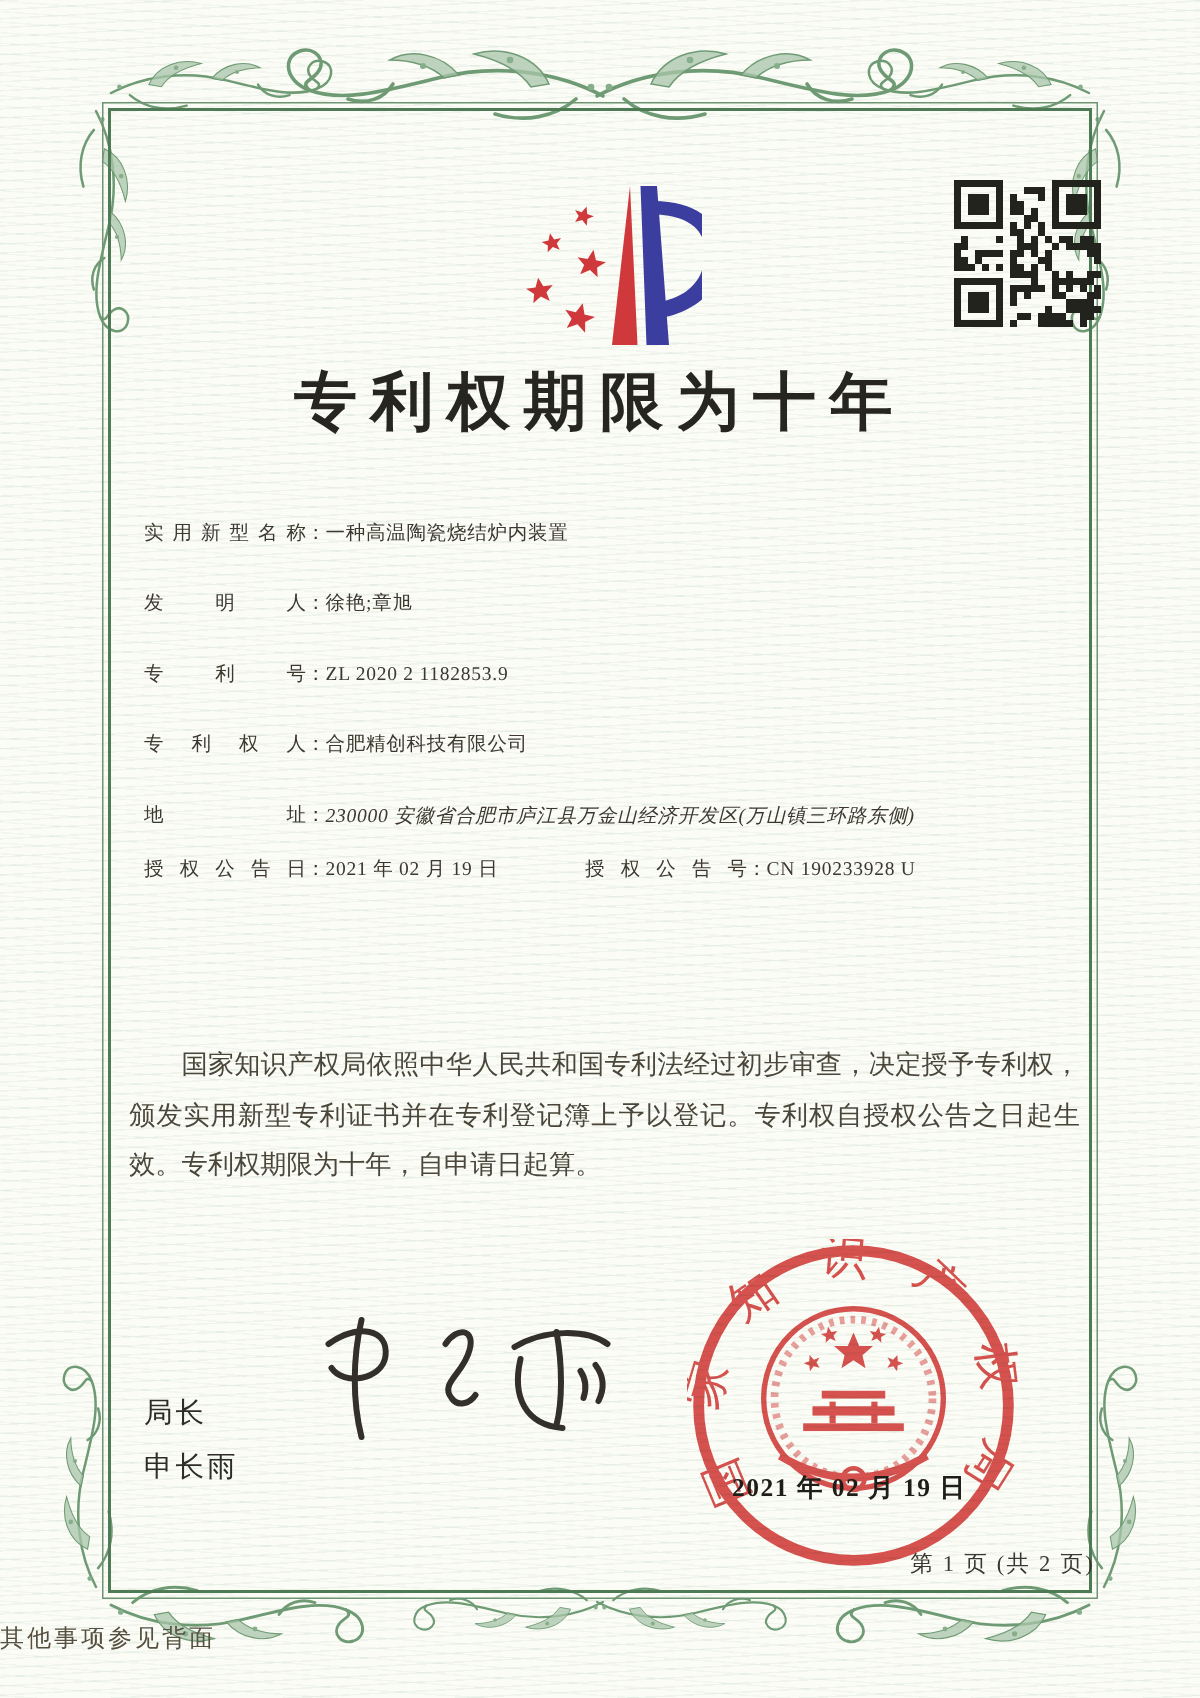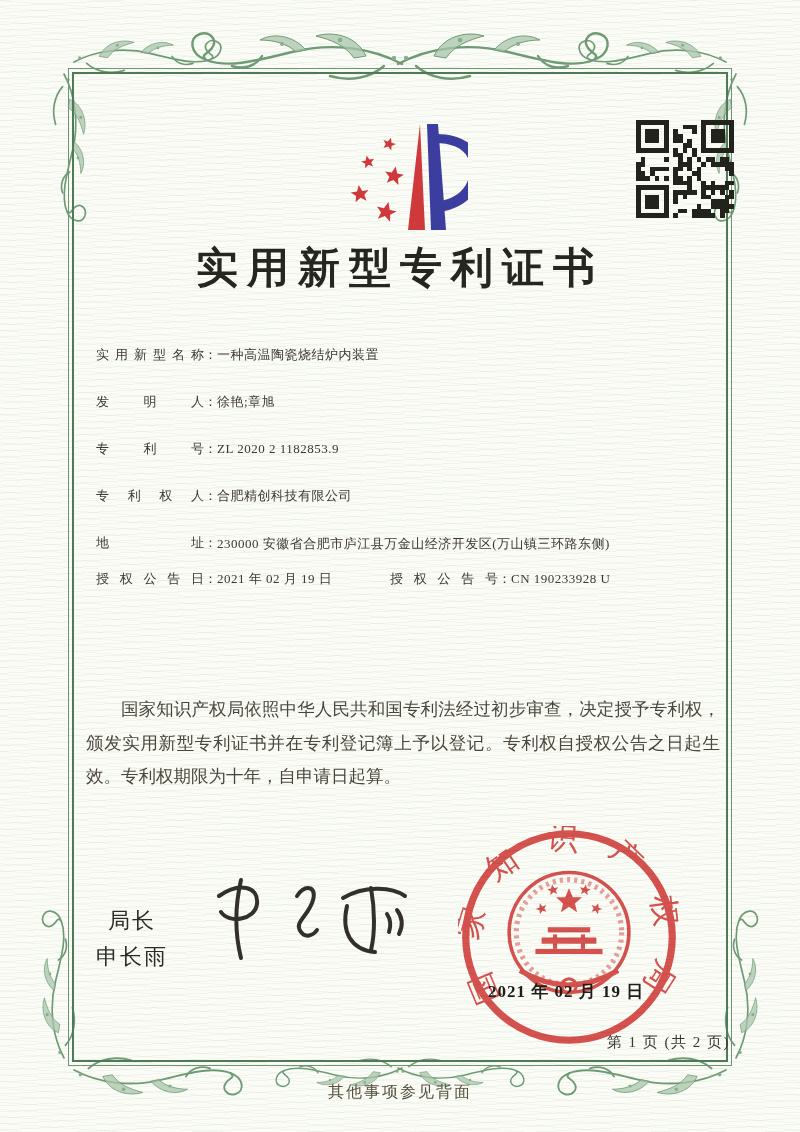--- a/index.html
+++ b/index.html
@@ -19,34 +19,34 @@
   .qr{position:absolute;left:636px;top:120px;width:98px;height:98px;}
   .qr svg{width:98px;height:98px;fill:#23231d;}
   .title{position:absolute;left:0;top:240px;width:100%;text-align:center;font-size:42px;font-weight:600;
          letter-spacing:9px;color:#26251f;}
   .fields{position:absolute;left:96px;top:342px;width:616px;font-size:13px;}
   .frow{line-height:26px;margin-bottom:21px;white-space:nowrap;}
   .frow.wrap{white-space:normal;margin-bottom:8px;}
   .flabel{display:inline-block;width:108px;text-align:justify;text-align-last:justify;vertical-align:top;}
   .fcolon{display:inline-block;vertical-align:top;}
   .fvalue{display:inline-block;vertical-align:top;letter-spacing:0.5px;}
-  .fvalue.addr{width:482px;line-height:28px;}
+  .fvalue.addr{width:482px;line-height:28px;font-style:italic;}
   .gpair1{display:inline-block;width:294px;}
   .paras{position:absolute;left:86px;top:693px;width:634px;font-size:17.5px;line-height:33.5px;
          color:#4a463a;text-align:justify;}
   .paras p{margin:0;text-indent:2em;}
-  .director{position:absolute;left:96px;top:903px;font-family:"Liberation Sans","DejaVu Sans",sans-serif;
-            font-size:22px;line-height:36px;color:#2e2c26;letter-spacing:2px;text-align:center;}
+  .director{position:absolute;left:96px;top:925px;font-family:"Liberation Sans","DejaVu Sans",sans-serif;
+            font-size:19px;line-height:36px;color:#2e2c26;letter-spacing:2px;}
   .signature{position:absolute;left:205px;top:862px;}
   .seal{position:absolute;left:458px;top:826px;width:222px;height:222px;opacity:0.9;mix-blend-mode:multiply;}
   .seal-date{position:absolute;left:488px;top:980px;width:180px;font-size:17px;font-weight:bold;
              color:#1f1d18;letter-spacing:1px;z-index:5;}
   .page-info{position:absolute;left:68px;top:1033px;width:662px;text-align:right;font-size:15px;
              letter-spacing:1.5px;color:#3a382f;}
-  .back-note{position:absolute;left:0;top:1082px;width:100%;text-align:center;font-size:16px;
+  .back-note{position:absolute;left:0;top:1082px;width:100%;font-size:16px;
              letter-spacing:2px;color:#55503f;}
   .ornaments{position:absolute;left:0;top:0;width:800px;height:1132px;pointer-events:none;}
   .st{stroke:#6f9b74;stroke-width:2.4;fill:none;stroke-linecap:round;}
   .lf{fill:#a9c6ab;fill-opacity:0.75;stroke:#6f9b74;stroke-width:1;}
   .dt{fill:#86ae8a;}
   .seal-red{fill:#d5403e;}
   .seal-stroke{stroke:#d5403e;fill:none;}
   .sig-stroke{stroke:#33302a;stroke-width:4;fill:none;stroke-linecap:round;stroke-linejoin:round;}
 </style>
 </head>
@@ -325,21 +325,21 @@
         <rect x="8" y="20" width="1" height="1"></rect>
         <rect x="12" y="20" width="1" height="1"></rect>
         <rect x="13" y="20" width="1" height="1"></rect>
         <rect x="14" y="20" width="1" height="1"></rect>
         <rect x="15" y="20" width="1" height="1"></rect>
         <rect x="16" y="20" width="1" height="1"></rect>
         <rect x="18" y="20" width="1" height="1"></rect>
       </svg>
   </div>
 
-  <div class="title">实用新型专利证书</div>
+  <div class="title">专利权期限为十年</div>
 
   <div class="fields">
     <div class="frow">
       <span class="flabel">实用新型名称</span><span class="fcolon">：</span><span class="fvalue">一种高温陶瓷烧结炉内装置</span>
     </div>
     <div class="frow">
       <span class="flabel">发明人</span><span class="fcolon">：</span><span class="fvalue">徐艳;章旭</span>
     </div>
     <div class="frow">
       <span class="flabel">专利号</span><span class="fcolon">：</span><span class="fvalue">ZL 2020 2 1182853.9</span>

